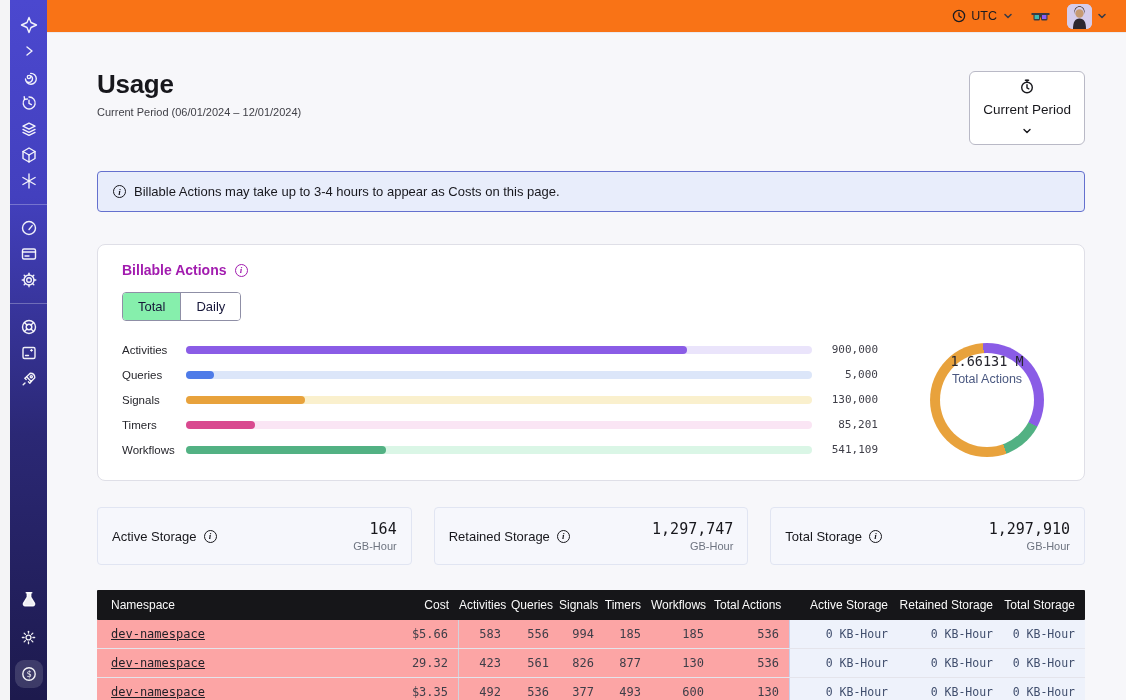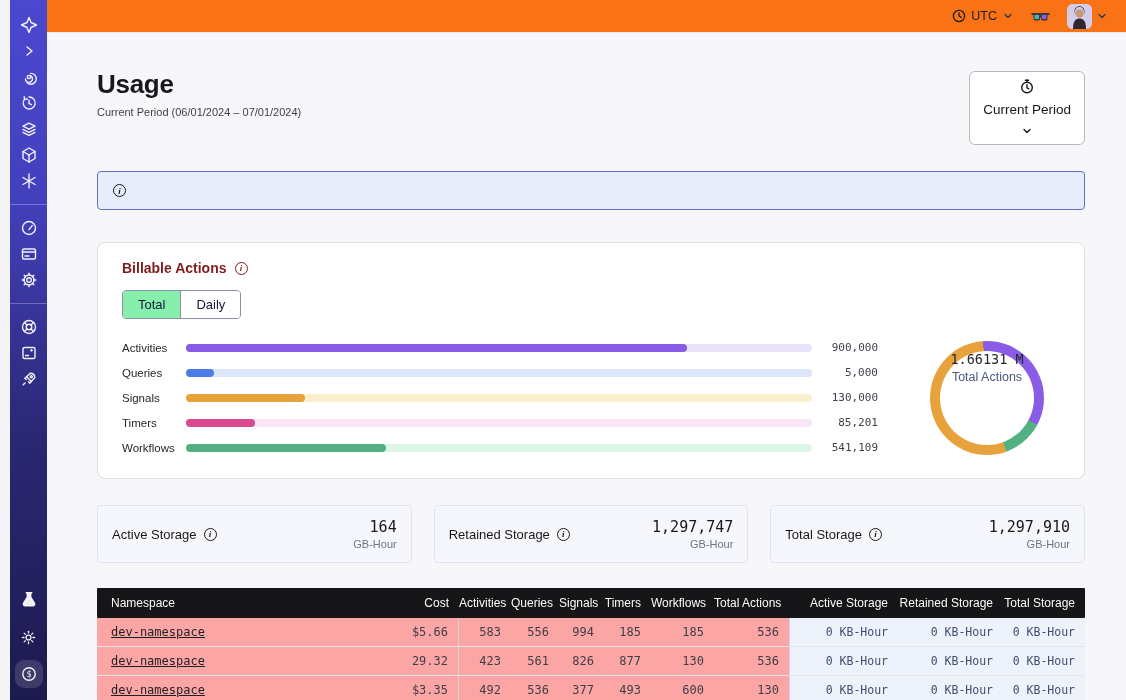--- a/index.html
+++ b/index.html
@@ -37,21 +37,21 @@
   .banner { margin-top:26px; background:#E8EDFB; border:1px solid #6470CE; border-radius:4px;
     padding:12px 15px; display:flex; align-items:center; gap:8px; font-size:13px; color:#18181E; }
 
   .i-icon { width:13px; height:13px; border:1.2px solid currentColor; border-radius:50%;
     display:inline-flex; align-items:center; justify-content:center; flex:none;
     font:italic 700 9px "Liberation Serif", serif; }
   .i-icon::after { content:"i"; }
 
   
   .card { margin-top:32px; background:#fff; border:1px solid #DFDFE7; border-radius:8px; padding:17px 0 18px 24px; }
-  .card-head { display:flex; align-items:center; gap:8px; font-size:14px; font-weight:600; color:#7f1d1d; }
+  .card-head { display:flex; align-items:center; gap:8px; font-size:14px; font-weight:600; color:#a21caf; }
   .toggle { margin-top:14px; display:inline-flex; border:1px solid #8F8FA6; border-radius:4px; overflow:hidden; }
   .toggle button { border:none; background:#fff; padding:6px 15px; font-size:13px; color:#17173A;
     font-family:inherit; cursor:pointer; }
   .toggle button.on { background:#86efac; }
   .toggle button + button { border-left:1px solid #8F8FA6; }
 
   .chart { display:flex; align-items:center; margin-top:16px; padding-right:40px; }
   .bars { flex:1; margin-right:52px; display:flex; flex-direction:column; gap:0; }
   .bar-row { display:flex; align-items:center; height:25px; }
   .bar-label { width:64px; flex:none; font-size:11.5px; color:#26262C; }
@@ -258,38 +258,39 @@
             <polyline points="3,4.5 6,7.5 9,4.5"></polyline>
           </svg>
       </div>
     </header>
 
     <div class="content">
 
       <div class="page-head">
         <div>
           <h1 class="page-title">Usage</h1>
-          <div class="page-sub">Current Period (06/01/2024 – 07/01/2024)</div>
+          <div class="page-sub">Current Period (06/01/2024 – 12/01/2024)</div>
         </div>
         <button class="period-btn">
           <svg width="14" height="15" viewBox="0 0 14 15">
               <circle cx="7" cy="8.5" r="5.3"></circle>
               <line x1="7" y1="1.2" x2="7" y2="3.2"></line>
               <line x1="5.4" y1="1.2" x2="8.6" y2="1.2"></line>
               <polyline points="7,5.8 7,8.8 8.8,9.8"></polyline>
             </svg>
           <span>Current Period</span>
           <svg class="chev" width="12" height="12" viewBox="0 0 12 12">
               <polyline points="3,4.5 6,7.5 9,4.5"></polyline>
             </svg>
         </button>
       </div>
 
       <div class="banner">
         <span class="i-icon"></span>
+        <span>Billable Actions may take up to 3-4 hours to appear as Costs on this page.</span>
       </div>
 
       <section class="card">
         <div class="card-head">
           <span>Billable Actions</span>
           <span class="i-icon"></span>
         </div>
         <div class="toggle">
           <button class="on">Total</button>
           <button>Daily</button>

